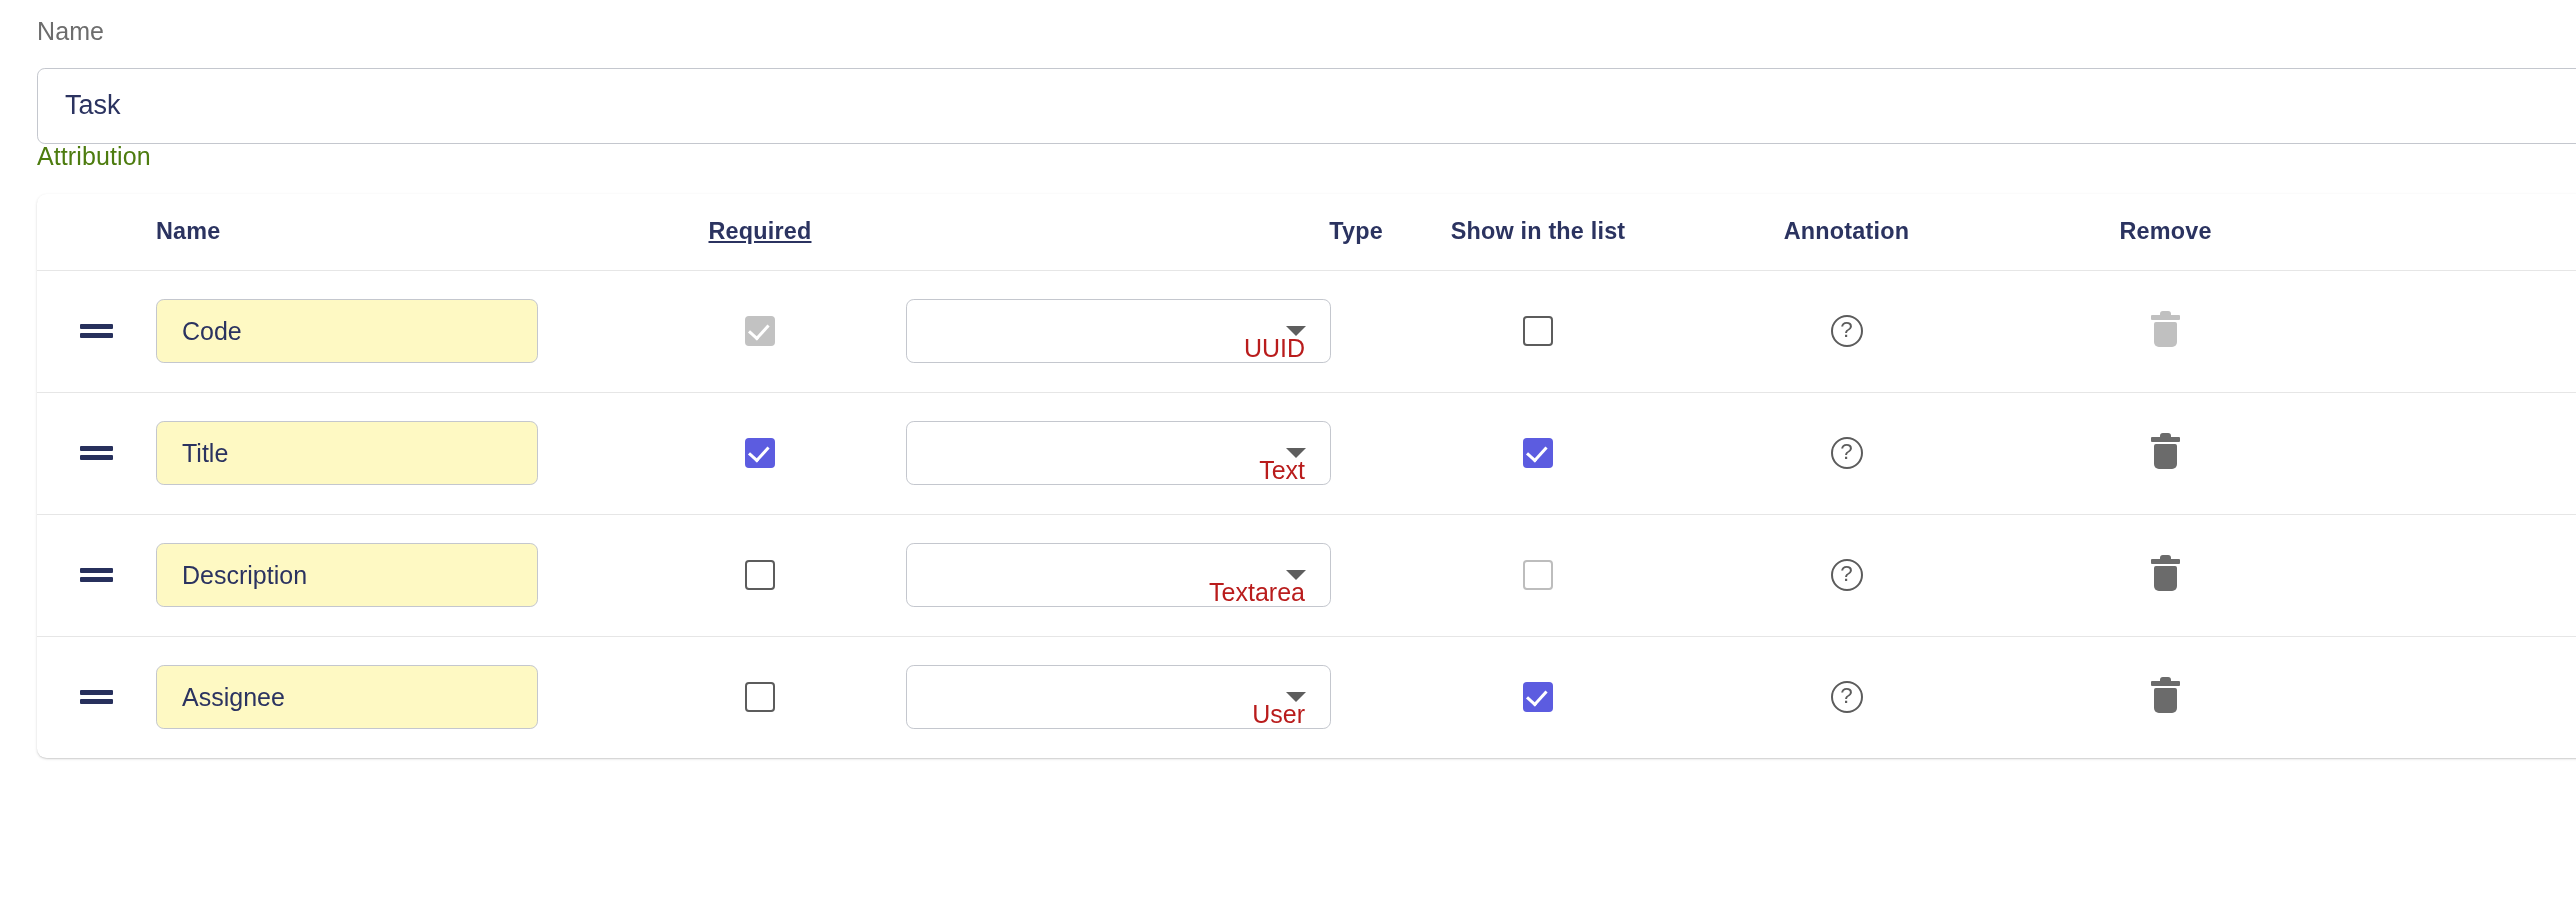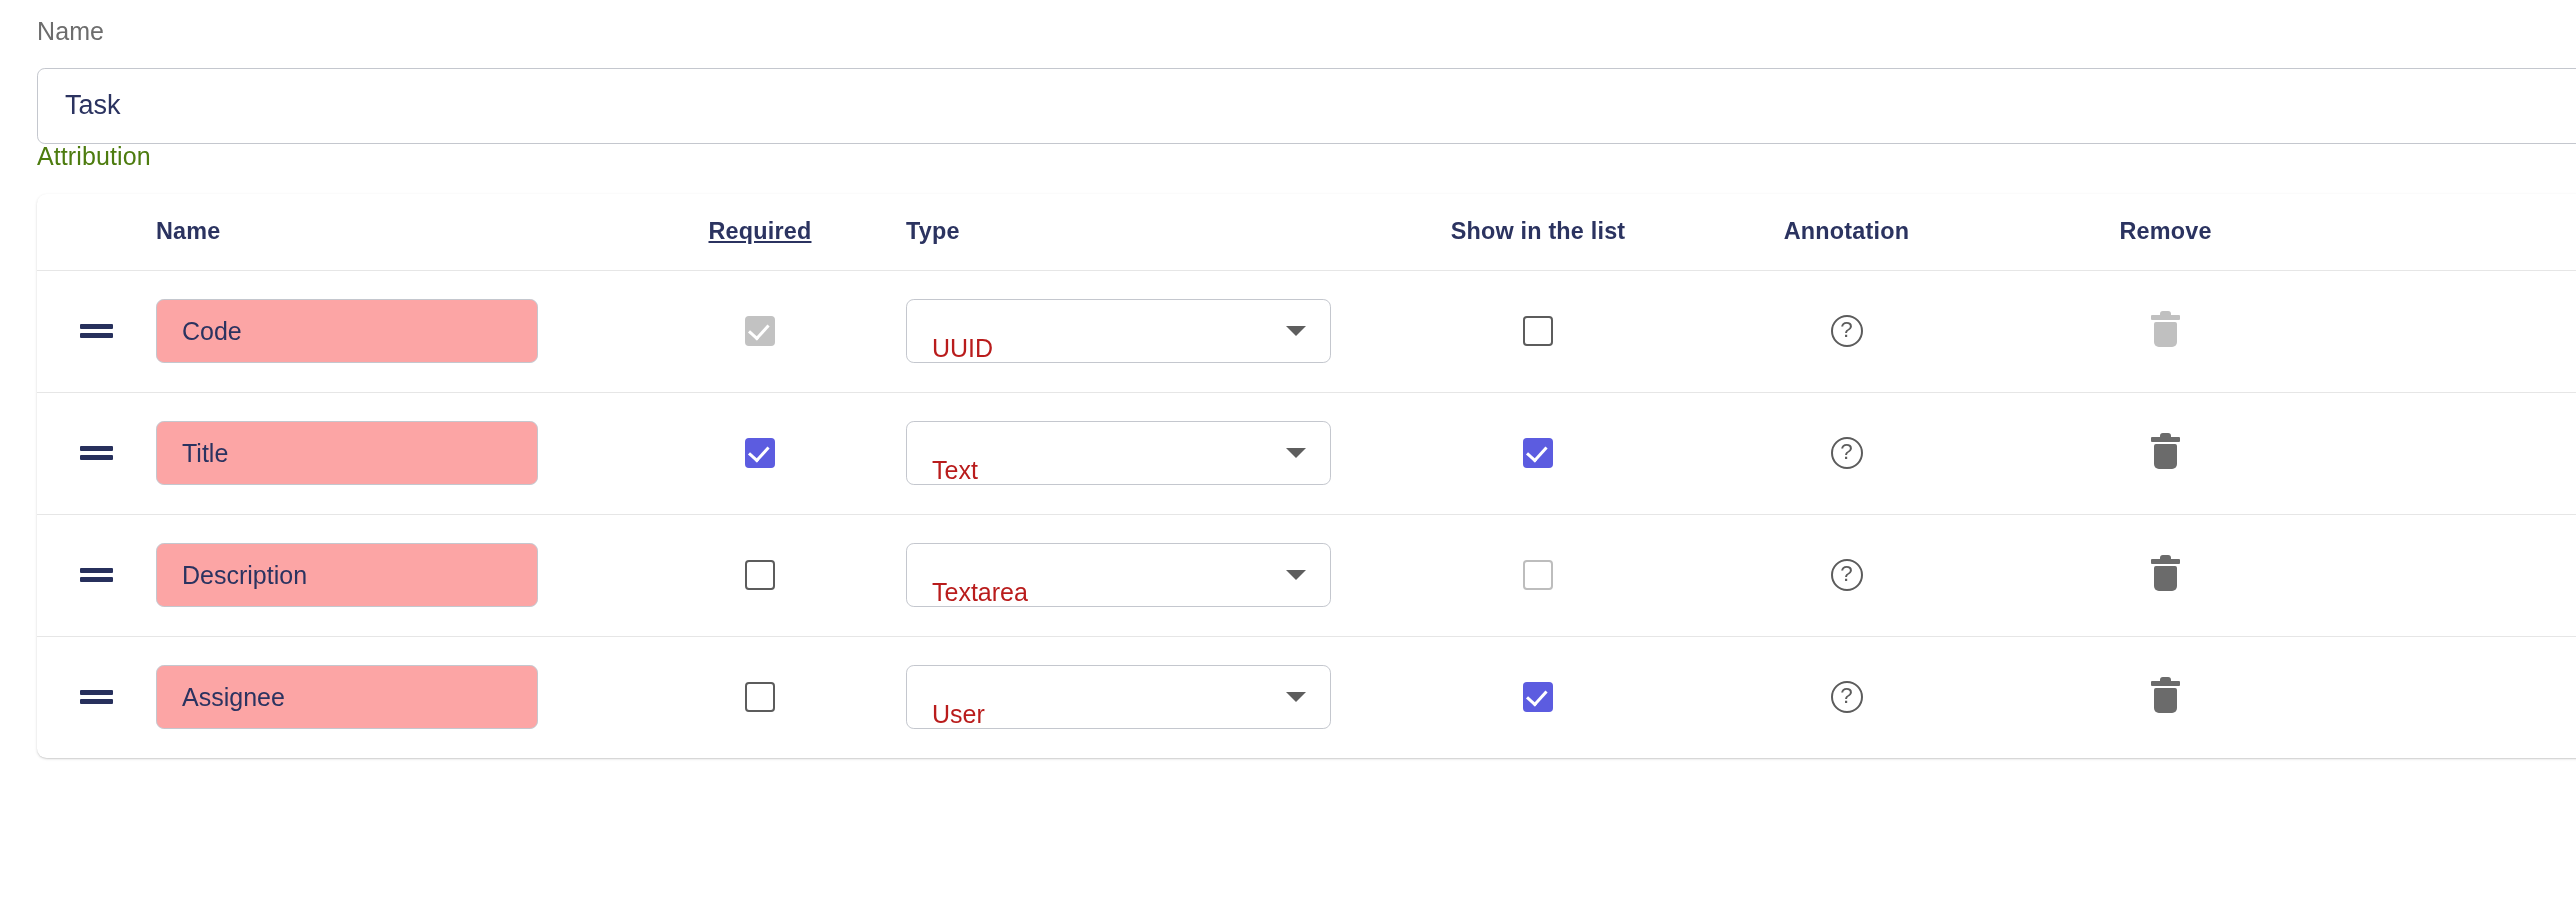--- a/index.html
+++ b/index.html
@@ -78,21 +78,21 @@
   }
   .data-row {
     height: 122px;
     border-top: 1px solid #e6e6e6;
   }
 
   
   .c-handle   { width: 119px; flex: 0 0 119px; display:flex; align-items:center; justify-content:center; }
   .c-name     { width: 458px; flex: 0 0 458px; }
   .c-required { width: 292px; flex: 0 0 292px; display:flex; align-items:center; justify-content:center;text-decoration:underline; }
-  .c-type     { width: 477px; flex: 0 0 477px; }
+  .c-type     { width: 477px; flex: 0 0 477px; text-align: right; }
   .c-show     { width: 310px; flex: 0 0 310px; display:flex; align-items:center; justify-content:center; }
   .c-annot    { width: 307px; flex: 0 0 307px; display:flex; align-items:center; justify-content:center; }
   .c-remove   { width: 331px; flex: 0 0 331px; display:flex; align-items:center; justify-content:center;text-align:center; }
 
   .th {
     font-size: 23.4px;
     font-weight: bold;
     color: #2b3360;
     letter-spacing: 0.2px;
     white-space: nowrap;
@@ -112,21 +112,21 @@
   }
   .drag-handle i + i { margin-top: 4.9px; }
 
   
   .row-input {
     box-sizing: border-box;
     width: 382px;
     height: 64px;
     border: 1px solid #c4c7ce;
     border-radius: 7.8px;
-    background: #fca5a5;
+    background: #fef9c3;
     font-family: "Liberation Sans", sans-serif;
     font-size: 25px;
     color: #2b3360;
     padding: 0 25px;
     outline: none;
   }
 
   
   .select-wrap {
     position: relative;

